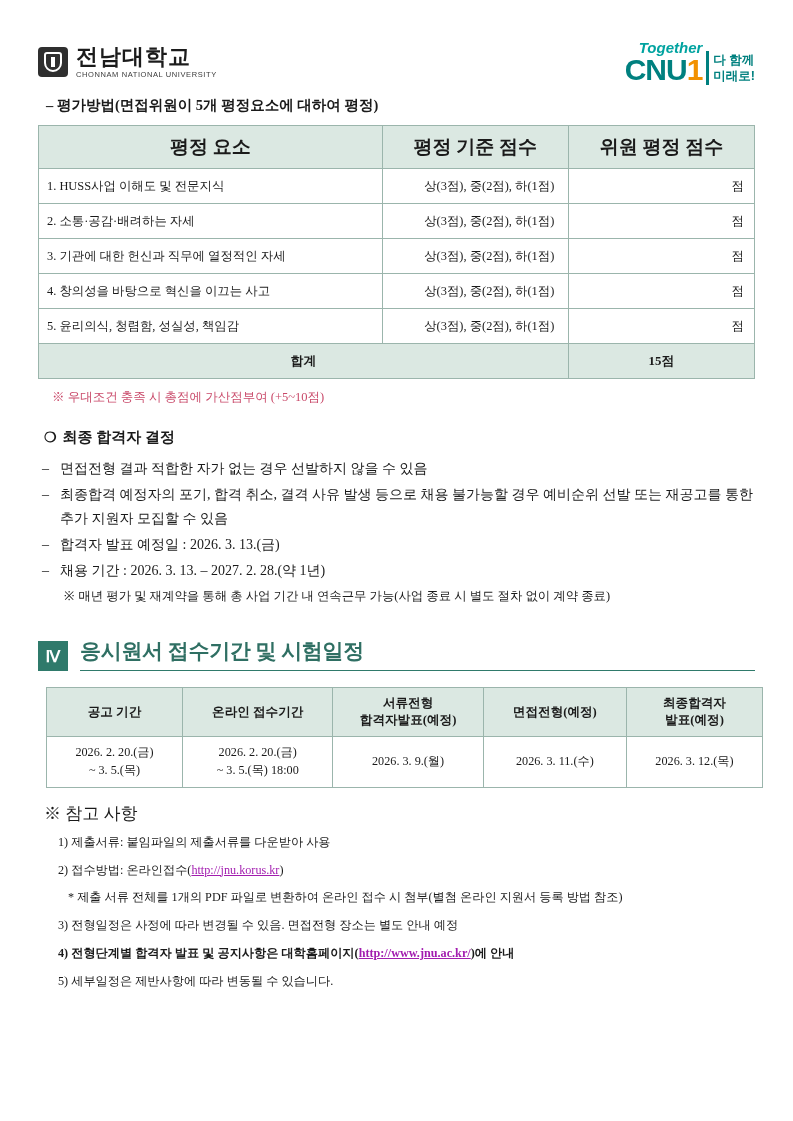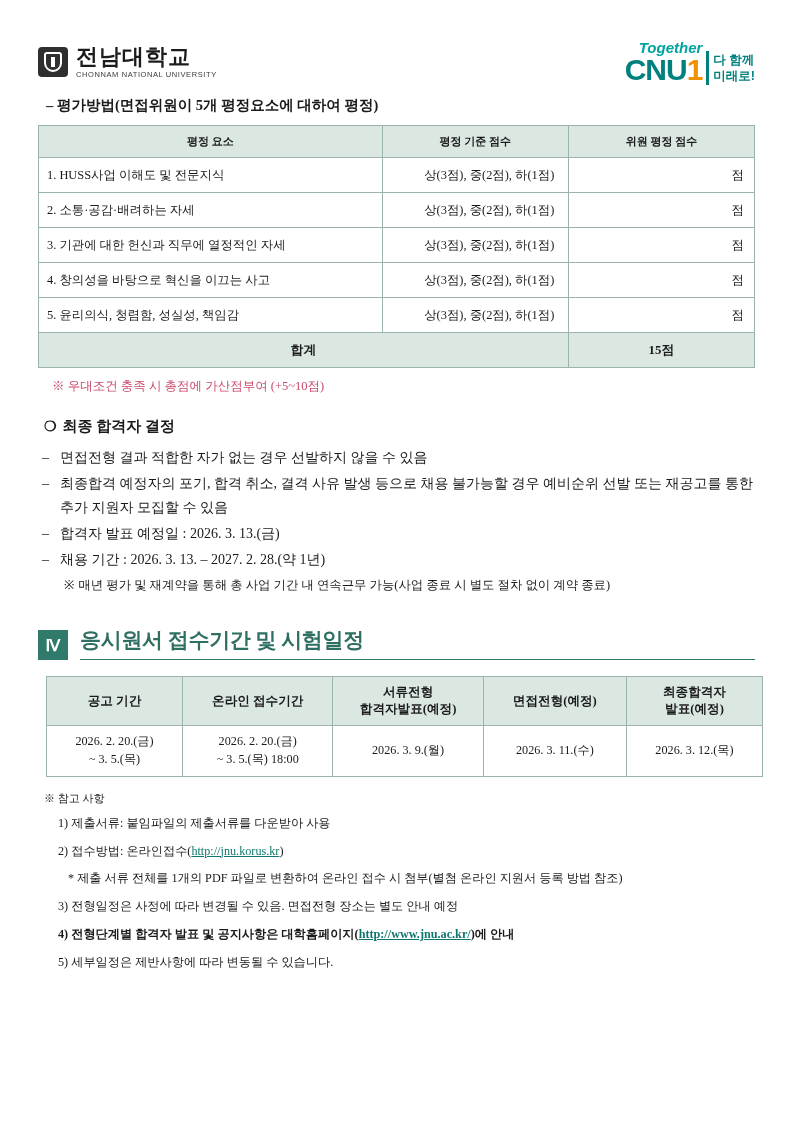--- a/index.html
+++ b/index.html
@@ -130,21 +130,21 @@
     border-collapse: collapse;
     width: 100%;
     table-layout: fixed;
   }
   .eval-table {
     border-top: 1.6px solid #55776f;
     border-bottom: 1.6px solid #55776f;
   }
   .eval-table th {
     background: #dbe8e2;
-    font-size: 11px;
+    font-size: 19px;
     font-weight: bold;
     padding: 8px 4px;
     border: 1px solid #9bb5ac;
     text-align: center;
   }
   .eval-table td {
     font-size: 12.4px;
     padding: 8px 8px;
     border: 1px solid #9bb5ac;
     height: 18px;
@@ -251,41 +251,41 @@
   .sched-table td {
     border: 1px solid #9bb5ac;
     font-size: 12.2px;
     text-align: center;
     padding: 7px 2px;
     line-height: 1.45;
   }
 
   
   .foot-title {
-    font-size: 11px;
+    font-size: 17px;
     margin: 14px 0 8px 6px;
   }
   .foot-list {
     margin: 0;
     padding: 0;
     list-style: none;
   }
   .foot-list li {
     font-size: 12.2px;
     line-height: 1.55;
     margin: 0 0 9px 20px;
   }
   .foot-list li.indent {
     margin-left: 30px;
   }
   .foot-list li.bold {
     font-weight: bold;
   }
   .link {
-    color: #0f766e;
+    color: #a21caf;
   }
 </style>
 </head>
 <body>
 
 <div class="page">
 
   <div class="doc-header">
     <div class="brand-left">
       <div class="brand-emblem"></div>

